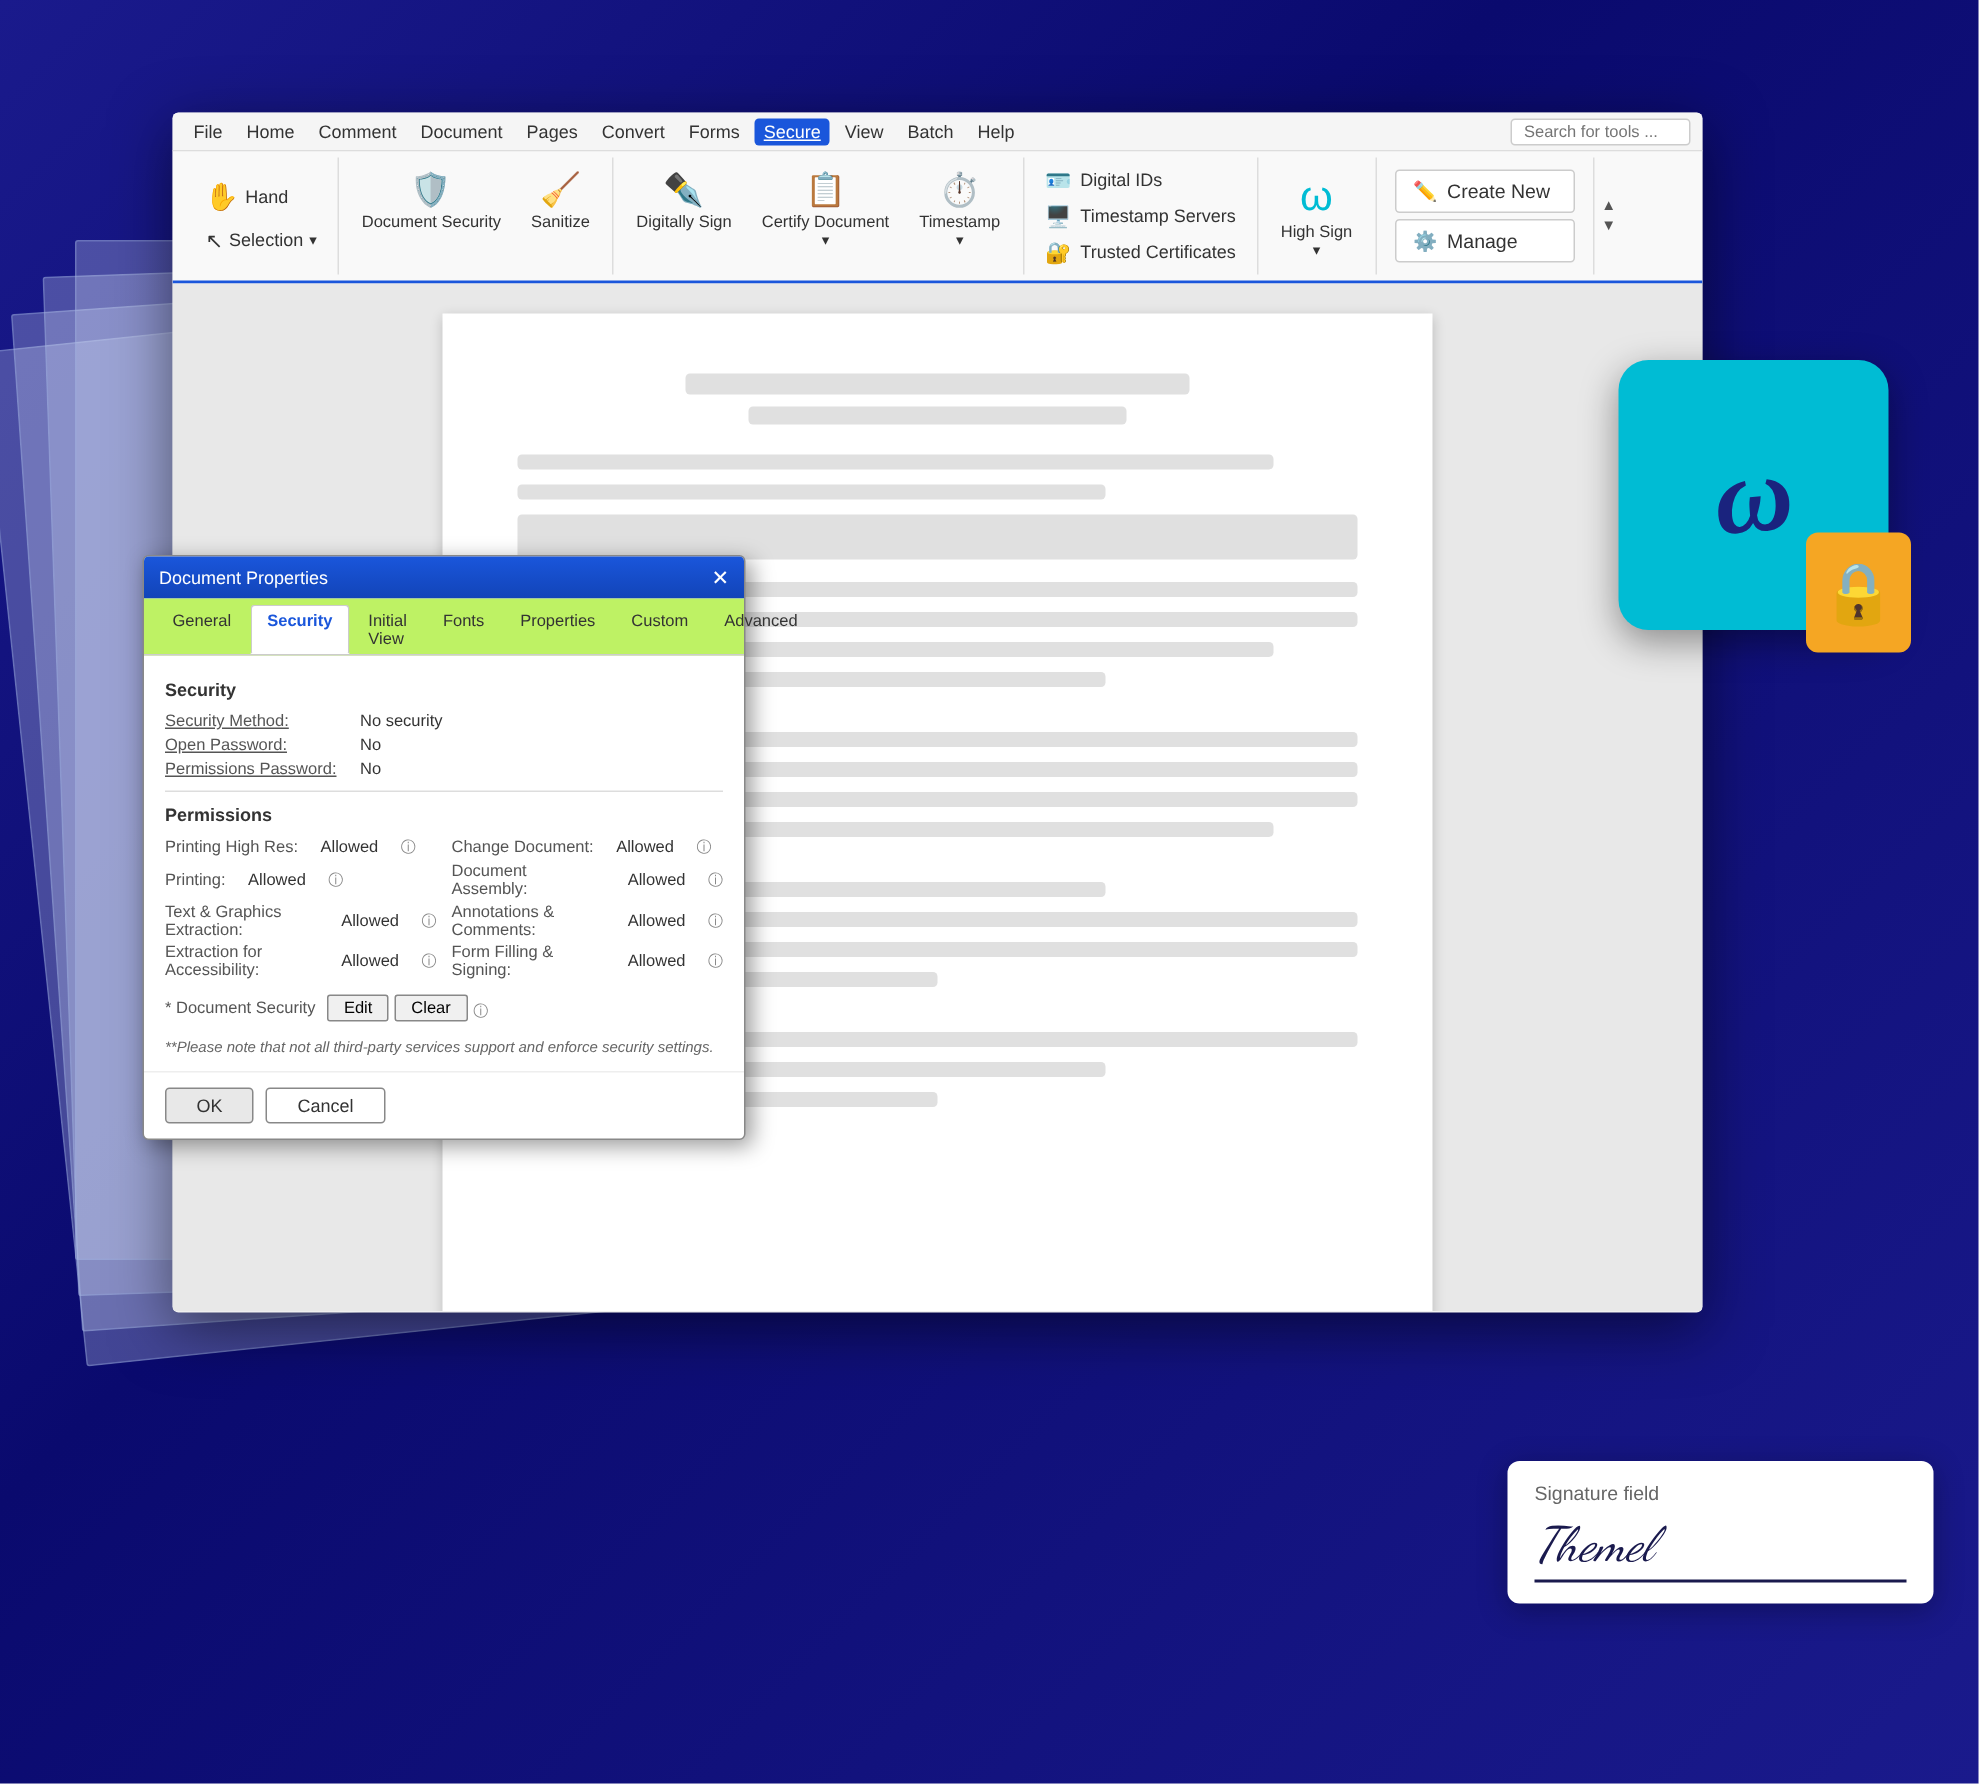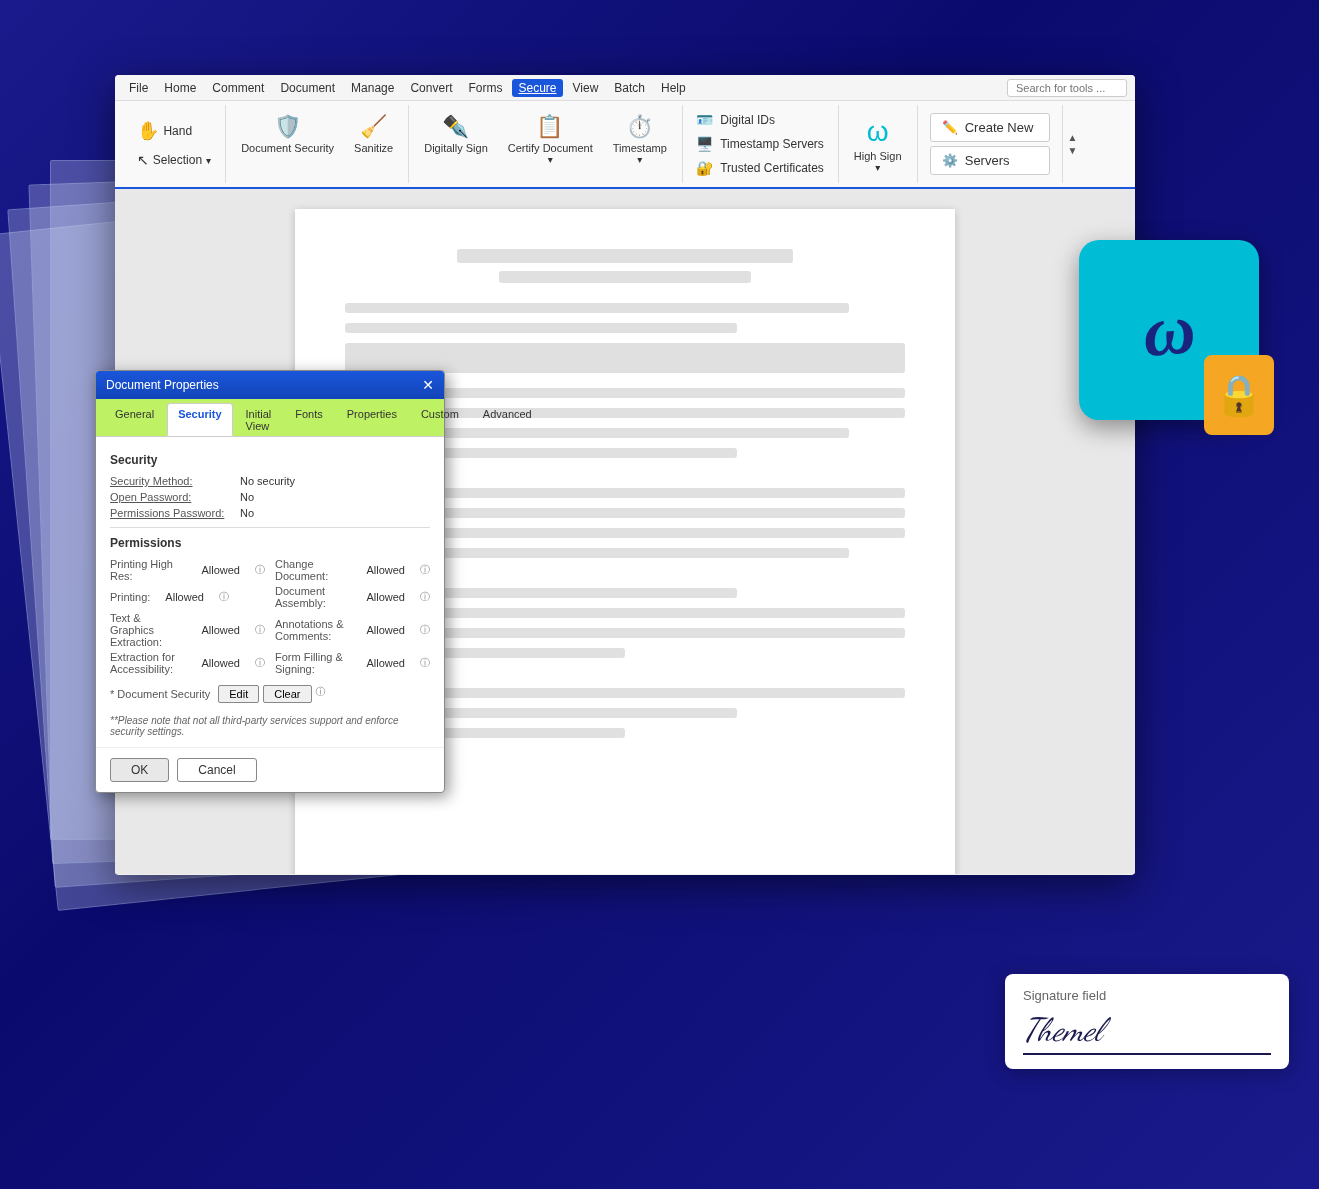--- a/index.html
+++ b/index.html
@@ -223,21 +223,21 @@
     .doc-line.long { width: 90%; }
     .doc-line.full { width: 100%; }
     .doc-line.title { height: 14px; width: 60%; margin: 0 auto 8px; }
     .doc-line.subtitle { height: 12px; width: 45%; margin: 0 auto 20px; }
 
     
     .dialog {
       position: absolute;
       top: 370px;
       left: 95px;
-      width: 350px;
+      width: 402px;
       background: white;
       border: 1px solid #888;
       border-radius: 4px;
       box-shadow: 4px 4px 15px rgba(0,0,0,0.4);
       z-index: 100;
       font-size: 12px;
     }
 
     .dialog-titlebar {
       background: linear-gradient(to bottom, #1a56db, #1244b8);
@@ -372,21 +372,21 @@
       color: #333;
     }
 
     .dialog-btn.secondary {
       background: white;
       color: #333;
     }
 
     .btn-row {
       display: flex;
-      align-items: flex-start;
+      align-items: flex-end;
       gap: 4px;
     }
 
     .edit-btn, .clear-btn {
       padding: 2px 10px;
       font-size: 11px;
       border: 1px solid #888;
       background: #f0f0f0;
       cursor: pointer;
       border-radius: 2px;
@@ -500,21 +500,21 @@
   <div class="sig-card-sig">Themel</div>
 </div>
 
 <div class="app-window">
 
   <div class="menu-bar">
     <span class="menu-item">File</span>
     <span class="menu-item">Home</span>
     <span class="menu-item">Comment</span>
     <span class="menu-item">Document</span>
-    <span class="menu-item">Manage</span>
+    <span class="menu-item">Pages</span>
     <span class="menu-item">Convert</span>
     <span class="menu-item">Forms</span>
     <span class="menu-item active">Secure</span>
     <span class="menu-item">View</span>
     <span class="menu-item">Batch</span>
     <span class="menu-item">Help</span>
     <input class="menu-search" type="text" placeholder="Search for tools ..." style="">
   </div>
 
   <div class="ribbon">
@@ -586,21 +586,21 @@
       </div>
     </div>
 
     <div class="ribbon-action-group">
       <div class="ribbon-action-btn">
         <span>✏️</span>
         <span>Create New</span>
       </div>
       <div class="ribbon-action-btn">
         <span>⚙️</span>
-        <span>Servers</span>
+        <span>Manage</span>
       </div>
     </div>
 
     <div class="ribbon-scroll">
       <div class="ribbon-scroll-btn">▲</div>
       <div class="ribbon-scroll-btn">▼</div>
     </div>
 
   </div>
 

